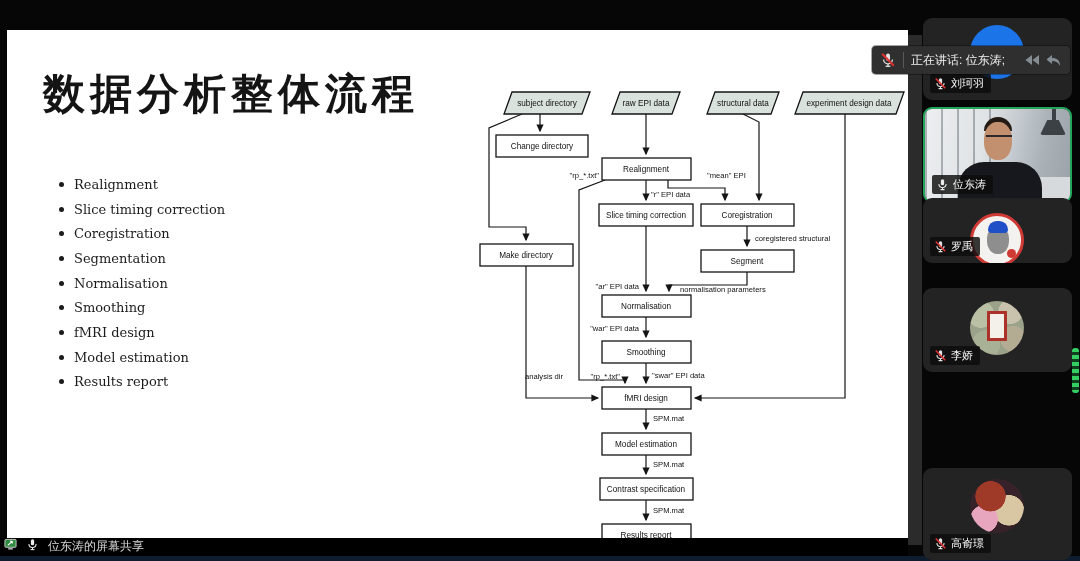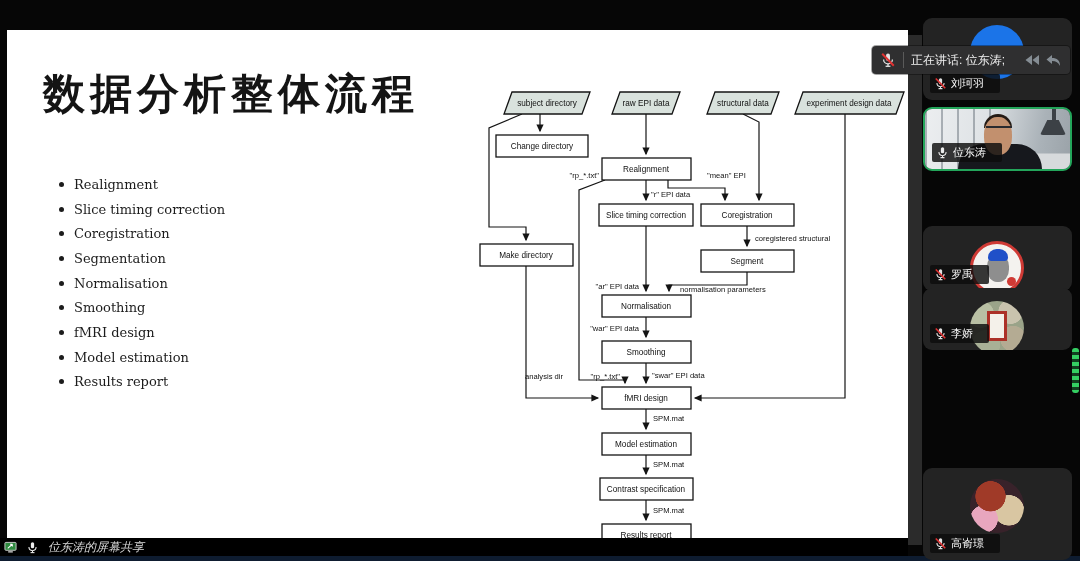--- a/index.html
+++ b/index.html
@@ -17,29 +17,29 @@
         margin-right:10px;flex:0 0 auto;}
   .flowchart{position:absolute;left:458px;top:52px;}
   .flowchart text{font-family:"Liberation Sans",sans-serif;fill:#111;}
   .fc-node{fill:#ffffff;stroke:#141414;stroke-width:1.3;}
   .fc-io{fill:#d9e2dd;stroke:#141414;stroke-width:1.3;}
   .fc-edge{fill:none;stroke:#141414;stroke-width:1.2;}
   .fc-label{font-size:7.6px;}
   .fc-nodetext{font-size:8.2px;}
   
   .bottom-bar{position:absolute;left:0;top:538px;width:908px;height:18px;background:#000;
-        display:flex;align-items:center;gap:9px;padding-left:4px;font-style:italic;}
+        display:flex;align-items:flex-start;gap:9px;padding-left:4px;}
   .bottom-bar .share-label{font-size:12px;color:#d9d9d9;}
   .task-strip{position:absolute;left:0;top:556px;width:1080px;height:5px;background:#0e1c30;}
   
   .gap-band{position:absolute;left:908px;top:35px;width:14px;height:510px;background:#2b2b2b;}
   .tile{position:absolute;left:923px;width:149px;background:#232323;border-radius:9px;overflow:hidden;}
   .tile.active{border:2px solid #23a55a;}
   .name-pill{position:absolute;left:7px;bottom:7px;display:flex;align-items:center;gap:4px;
-        background:rgba(12,12,12,.82);color:#fff;font-size:11px;padding:2px 16px 2px 4px;
+        background:rgba(12,12,12,.82);color:#fff;font-size:11px;padding:2px 7px 2px 4px;
         border-radius:2px;white-space:nowrap;z-index:3;}
   .avatar{position:absolute;border-radius:50%;}
   
   .video{position:absolute;inset:0;background:linear-gradient(100deg,#eceef0 0%,#dfe3e6 40%,#aab2b8 78%,#9aa2a8 100%);}
   .blinds{position:absolute;left:0;top:0;width:54%;height:100%;
         background:repeating-linear-gradient(90deg,rgba(90,100,110,.45) 0 2px,rgba(255,255,255,0) 2px 16px);}
   .lamp{position:absolute;right:14px;top:0;width:4px;height:12px;background:#3c4146;}
   .lamp-shade{position:absolute;right:4px;top:11px;width:26px;height:15px;background:#3c4146;
         clip-path:polygon(28% 0,72% 0,100% 100%,0 100%);border-radius:3px;}
   .desk{position:absolute;right:0;bottom:0;width:46%;height:26%;background:#d7dadc;
@@ -214,54 +214,54 @@
   <div class="tile" style="top:18px;height:82px;">
     <div class="avatar avatar-blue" style="left:47px;top:7px;width:54px;height:54px;"></div>
     <div class="name-pill">
       <svg class="icon12" viewBox="0 0 16 16">
           <use href="#ic-mic-muted"></use>
         </svg>
       <span>刘珂羽</span>
     </div>
   </div>
 
-  <div class="tile active" style="top:107px;height:64px;">
+  <div class="tile active" style="top:107px;height:96px;">
     <div class="video">
       <div class="blinds"></div>
       <div class="lamp"></div>
       <div class="lamp-shade"></div>
       <div class="desk"></div>
       <div class="person"></div>
       <div class="hair"></div>
       <div class="face"></div>
       <div class="glasses"></div>
     </div>
     <div class="name-pill">
       <svg class="icon12" viewBox="0 0 16 16">
           <use href="#ic-mic"></use>
         </svg>
       <span>位东涛</span>
     </div>
   </div>
 
-  <div class="tile" style="top:198px;height:65px;margin-top:28px;">
+  <div class="tile" style="top:198px;height:65px;">
     <div class="avatar avatar-luo" style="left:47px;top:15px;width:54px;height:54px;">
       <div class="head"></div>
         <div class="brain"></div>
         <div class="badge"></div>
     </div>
     <div class="name-pill">
       <svg class="icon12" viewBox="0 0 16 16">
           <use href="#ic-mic-muted"></use>
         </svg>
       <span>罗禹</span>
     </div>
   </div>
 
-  <div class="tile" style="top:288px;height:62px;">
+  <div class="tile" style="top:288px;height:84px;">
     <div class="avatar avatar-li" style="left:47px;top:13px;width:54px;height:54px;">
       <div class="sign"></div>
     </div>
     <div class="name-pill">
       <svg class="icon12" viewBox="0 0 16 16">
           <use href="#ic-mic-muted"></use>
         </svg>
       <span>李娇</span>
     </div>
   </div>

